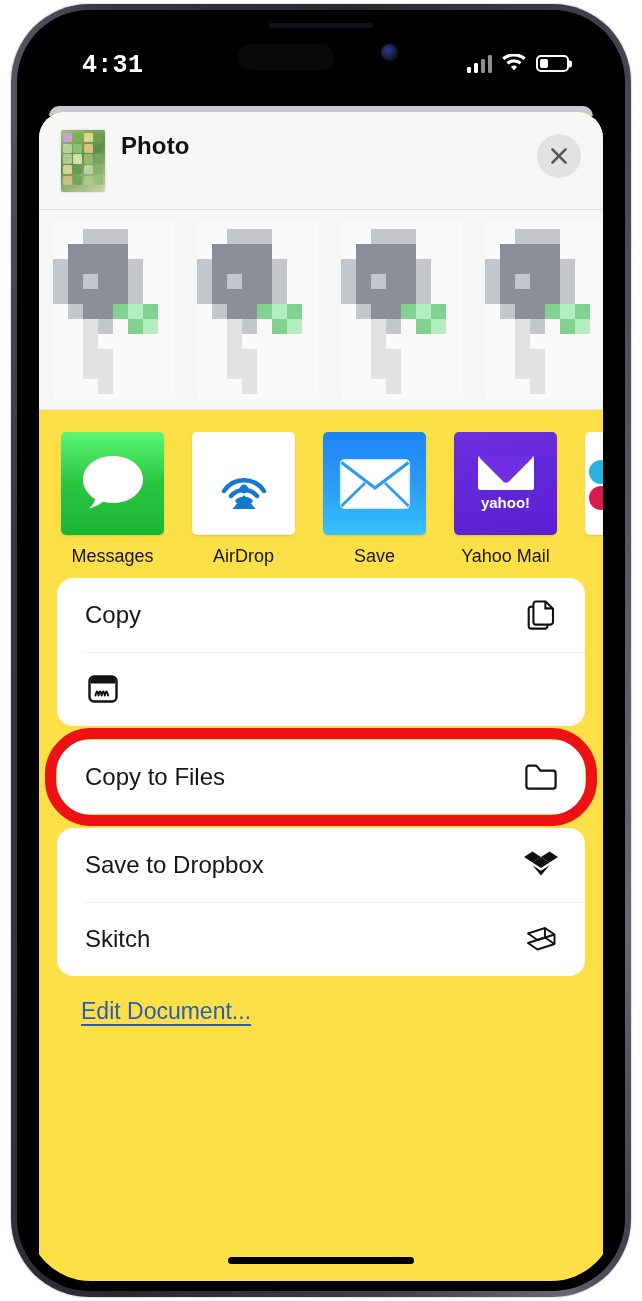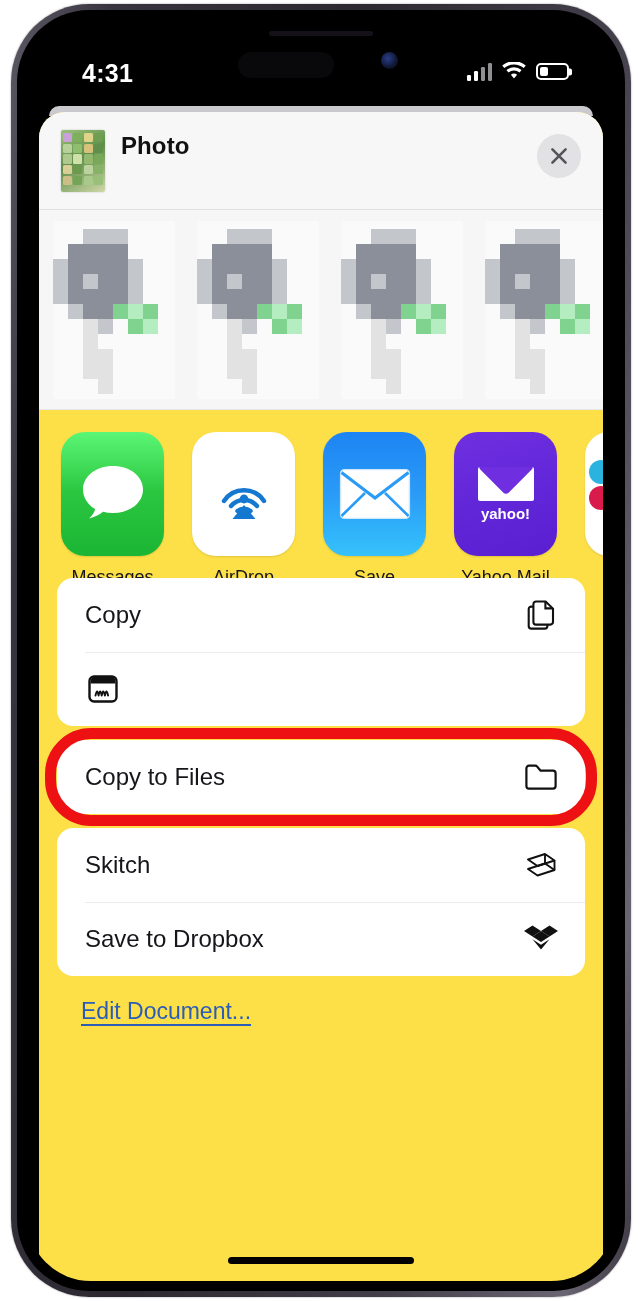--- a/index.html
+++ b/index.html
@@ -43,24 +43,25 @@
     border-radius: 3px;
   }
   #mute-switch { left: 7px; top: 252px; width: 7px; height: 48px; }
   #volume-up  { left: 6px; top: 340px; width: 8px; height: 78px; }
   #volume-down{ left: 6px; top: 440px; width: 8px; height: 78px; }
   #power-button{ right: 6px; top: 406px; width: 8px; height: 118px;
     background: linear-gradient(270deg,#201d26 0%,#4b4654 30%,#5f5a69 55%,#302c38 100%); }
 
   
   #status-bar {
-    position: absolute; left: 0; top: 8px;
+    position: absolute; left: 0; top: 0;
     width: 588px; height: 76px;
     background: #000;
     z-index: 6;
+    font-family: Liberation Mono, monospace;
   }
   #notch {
     position: absolute; left: 50%; transform: translateX(-50%);
     top: 0; width: 222px; height: 66px;
     background: #000; border-radius: 0 0 24px 24px;
   }
   #speaker-slot {
     position: absolute; left: 50%; transform: translateX(-50%);
     top: 3px; width: 104px; height: 5px;
     background: #141218; border-radius: 3px;
@@ -181,21 +182,21 @@
 
   
   #app-row {
     position: relative; height: 168px;
     display: flex; align-items: flex-start; gap: 28px;
     padding: 22px 0 0 22px;
     overflow: hidden;
   }
   .app-item { flex: 0 0 auto; width: 103px; text-align:center; cursor:pointer; }
   .app-icon {
-    width: 103px; height: 124px; border-radius: 24px;
+    width: 103px; height: 103px; border-radius: 5px;
     position: relative; overflow: hidden;
     box-shadow: 0 1px 2px rgba(0,0,0,.12);
   }
   .app-label {
     margin-top: 11px; font-size: 18px; color: #16161a;
     white-space: nowrap;
   }
   
   .ic-airdrop { background:#ffffff; display:flex; align-items:center; justify-content:center; }
   
@@ -607,41 +608,41 @@
               <path d="M2.4 8.5V24a2.6 2.6 0 002.6 2.6h24a2.6 2.6 0 002.6-2.6V11.3a2.6 2.6 0 00-2.6-2.6H16.6L13.2 4.6a2.6 2.6 0 00-2-.9H5a2.6 2.6 0 00-2.6 2.6z"></path>
             </svg>
           </span>
         </div>
       </div>
     </div>
 
     
     <div class="action-card">
       <div class="action-row">
-        <span class="action-label">Skitch</span>
-        <span class="action-icon">
-          <svg width="36" height="30" viewBox="0 0 36 30" fill="none" stroke="#111" stroke-width="1.9" stroke-linejoin="round">
-            <path d="M5 9.5 L22 4 L31.5 10.5 L14.5 16 Z"></path>
-            <path d="M5 19 L22 13.5 L31.5 20 L14.5 25.5 Z"></path>
-            <path d="M22 4 L22 13.5 M31.5 10.5 L31.5 20"></path>
-          </svg>
-        </span>
-      </div>
-      <div class="action-row">
         <span class="action-label">Save to Dropbox</span>
         <span class="action-icon">
           <svg width="36" height="32" viewBox="0 0 36 32" fill="#111">
             <path d="M9.5 2.5 L18 8 L9.5 13.5 L1 8 Z"></path>
             <path d="M26.5 2.5 L35 8 L26.5 13.5 L18 8 Z"></path>
             <path d="M9.5 13.5 L18 8 L26.5 13.5 L18 19 Z"></path>
             <path d="M18 21.2 L26.5 15.7 L35 21.2 L26.5 26.7 Z" opacity="0"></path>
             <path d="M9.5 16.2 L18 21.7 L26.5 16.2 L18 26.5 Z"></path>
           </svg>
         </span>
       </div>
+      <div class="action-row">
+        <span class="action-label">Skitch</span>
+        <span class="action-icon">
+          <svg width="36" height="30" viewBox="0 0 36 30" fill="none" stroke="#111" stroke-width="1.9" stroke-linejoin="round">
+            <path d="M5 9.5 L22 4 L31.5 10.5 L14.5 16 Z"></path>
+            <path d="M5 19 L22 13.5 L31.5 20 L14.5 25.5 Z"></path>
+            <path d="M22 4 L22 13.5 M31.5 10.5 L31.5 20"></path>
+          </svg>
+        </span>
+      </div>
     </div>
 
     <span id="edit-actions">Edit Document...</span>
 
   </div>
 
   <div id="home-indicator"></div>
 </div>
 
 </body></html>

